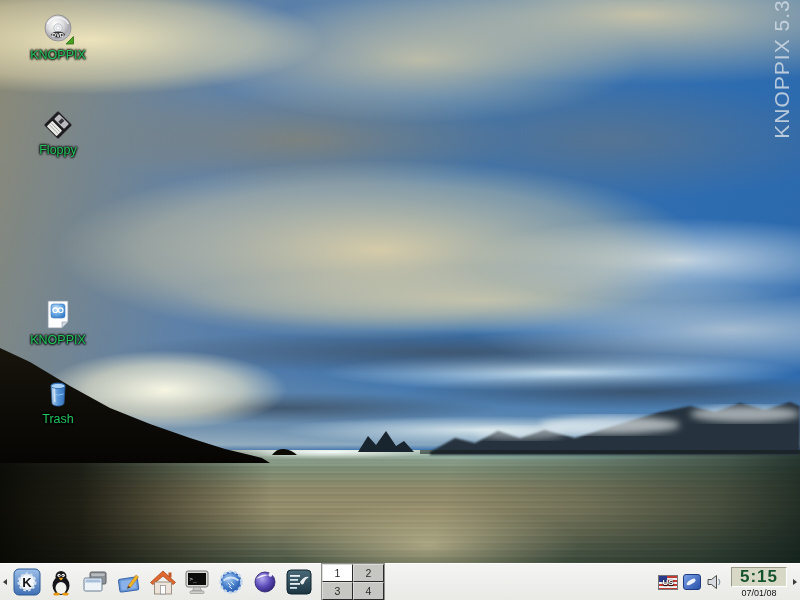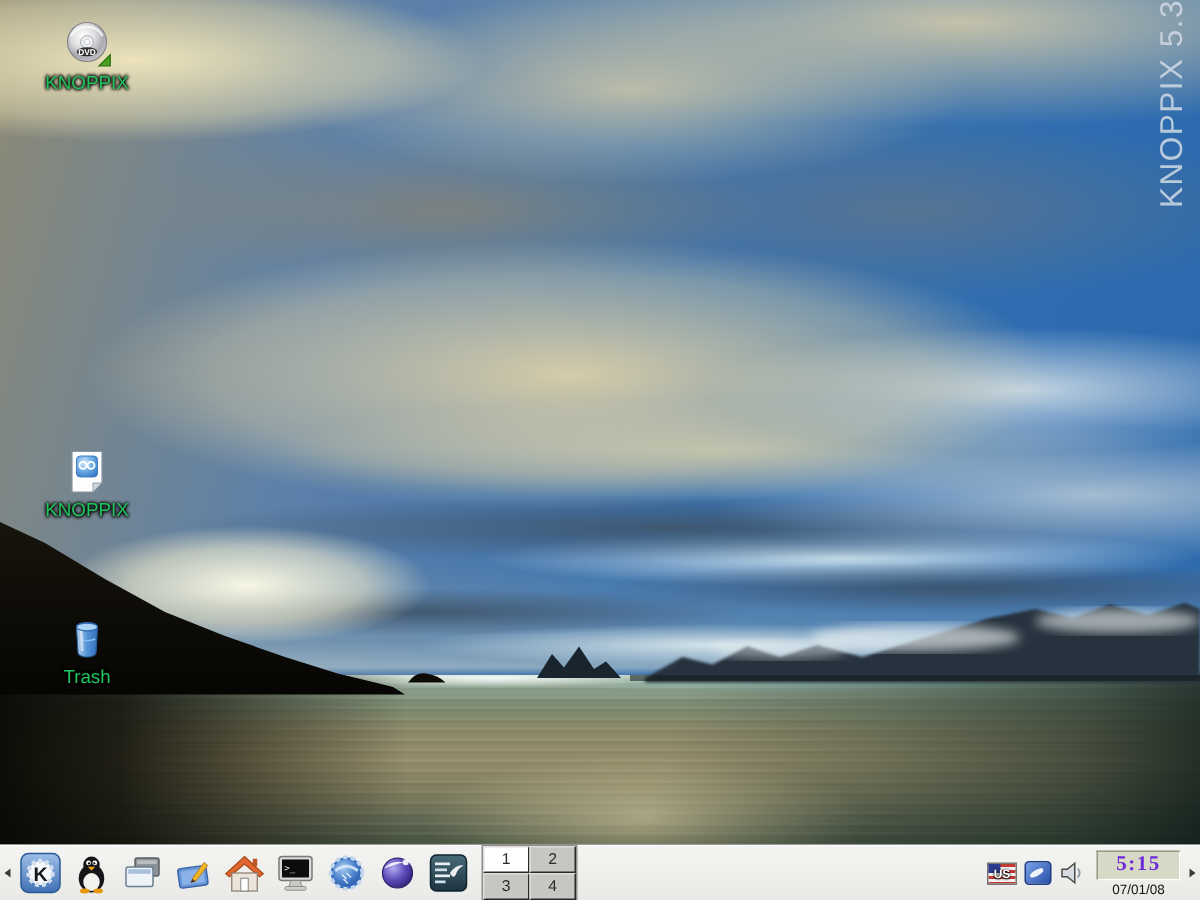--- a/index.html
+++ b/index.html
@@ -82,22 +82,22 @@
     font-size:8px;font-weight:bold;color:#fff;
     text-shadow:0 0 2px #000,0 1px 1px #000;}
   .trayblue{width:16px;height:14px;border-radius:3px;position:relative;
     background:linear-gradient(135deg,#7aa2e8,#2a4fa8);border:1px solid #1e3a80;}
   .trayblue:after{content:"";position:absolute;left:2px;top:5px;width:10px;height:4px;
     background:#fff;opacity:.9;border-radius:60% 40% 50% 50%;transform:rotate(-28deg);}
   .clock{width:62px;height:100%;display:flex;flex-direction:column;align-items:center;
     justify-content:center;flex:0 0 auto;}
   .lcd{width:56px;height:20px;background:#d8d8c6;border:1px solid;
     border-color:#9a9a88 #ffffff #ffffff #9a9a88;box-sizing:border-box;
-    font-family:Liberation Serif, serif;font-weight:bold;font-size:14px;
-    line-height:18px;text-align:center;color:#6d28d9;letter-spacing:1px;}
+    font-family:Liberation Sans, sans-serif;font-weight:bold;font-size:17px;
+    line-height:18px;text-align:center;color:#14532d;letter-spacing:1px;}
   .dateline{font-size:9px;line-height:10px;color:#111;margin-top:1px;
     font-family:"Liberation Sans",sans-serif;}
 </style>
 </head>
 <body>
 
 <div class="screen">
 
   <div class="desktop">
     <div class="sky"></div>
@@ -151,20 +151,33 @@
         <path d="M6.5 11 A 12 12 0 0 1 27.5 11" stroke="#ffffff" stroke-width="1.6" fill="none" opacity=".7"></path>
         <circle cx="17" cy="15" r="4.2" fill="#eef0f2" stroke="#9aa0a8" stroke-width=".6"></circle>
         <circle cx="17" cy="15" r="1.9" fill="#fbfcff" stroke="#b8bcc2" stroke-width=".5"></circle>
         <ellipse cx="17" cy="21.5" rx="6.8" ry="3" fill="#1d1d1f" opacity=".88"></ellipse>
         <text x="17" y="23.6" font-size="5.6" font-weight="bold" fill="#fff" text-anchor="middle" font-family="Liberation Sans, sans-serif">DVD</text>
         <path d="M25 31 L32.5 31 L32.5 23.5 Z" fill="#4aa020" stroke="#2a7010" stroke-width=".8"></path>
       </svg>
       <span class="di-label">KNOPPIX</span>
     </div>
 
+    <div class="desk-icon" style="top:108px">
+      <svg class="art" viewBox="0 0 34 34">
+        <g transform="rotate(45 17 17)">
+          <rect x="7" y="7" width="20" height="20" rx="1.5" fill="#1d1d20" stroke="#5a5a60" stroke-width=".7"></rect>
+          <rect x="10" y="8.5" width="14" height="7" rx="1" fill="#b9b9be"></rect>
+          <rect x="15" y="9.5" width="3.5" height="5" fill="#34353b"></rect>
+          <rect x="10" y="18" width="14" height="8" rx="1" fill="#e9e9e5"></rect>
+          <line x1="11" y1="20.5" x2="23" y2="20.5" stroke="#9a9a98" stroke-width=".8"></line>
+          <line x1="11" y1="23" x2="23" y2="23" stroke="#9a9a98" stroke-width=".8"></line>
+        </g>
+      </svg>
+      <span class="di-label">Floppy</span>
+    </div>
 
 
     <div class="desk-icon" style="top:298px">
       <svg class="art" viewBox="0 0 34 34">
         <defs>
             <radialGradient id="g-kpx" cx="38%" cy="32%" r="75%">
           <stop offset="0" stop-color="#d6e9fa"></stop>
               <stop offset=".55" stop-color="#6aaae4"></stop>
           <stop offset="1" stop-color="#3a7cc8"></stop>
         </radialGradient>
@@ -172,21 +185,21 @@
         <path d="M7 3 H27 V24 L21 30 H7 Z" fill="#fdfdfd" stroke="#8a94a4" stroke-width=".8"></path>
         <path d="M27 24 L21 24 L21 30 Z" fill="#d0d6de" stroke="#8a94a4" stroke-width=".6"></path>
         <rect x="10" y="6" width="14" height="14" rx="2.5" fill="url(#g-kpx)" stroke="#3a78c0" stroke-width=".6"></rect>
         <circle cx="14.3" cy="12.2" r="2.3" fill="none" stroke="#ffffff" stroke-width="1.2"></circle>
         <circle cx="19.7" cy="12.2" r="2.3" fill="none" stroke="#ffffff" stroke-width="1.2"></circle>
         <line x1="16.3" y1="11.6" x2="17.7" y2="11.6" stroke="#ffffff" stroke-width="1"></line>
       </svg>
       <span class="di-label">KNOPPIX</span>
     </div>
 
-    <div class="desk-icon" style="top:409px">
+    <div class="desk-icon" style="top:377px">
       <svg class="art" viewBox="0 0 34 34">
         <defs>
             <linearGradient id="g-trash" x1="0" y1="0" x2="1" y2="0">
           <stop offset="0" stop-color="#cfe6fa"></stop>
               <stop offset=".5" stop-color="#5aa0e8"></stop>
           <stop offset="1" stop-color="#3a78c8"></stop>
         </linearGradient>
           </defs>
         <path d="M10 9 C10 7.3 13 6 17 6 C21 6 24 7.3 24 9 L23 26 C23 27.7 20 29 17 29
                  C14 29 11 27.7 11 26 Z" fill="url(#g-trash)" stroke="#2a64a8" stroke-width=".8" opacity=".93"></path>

